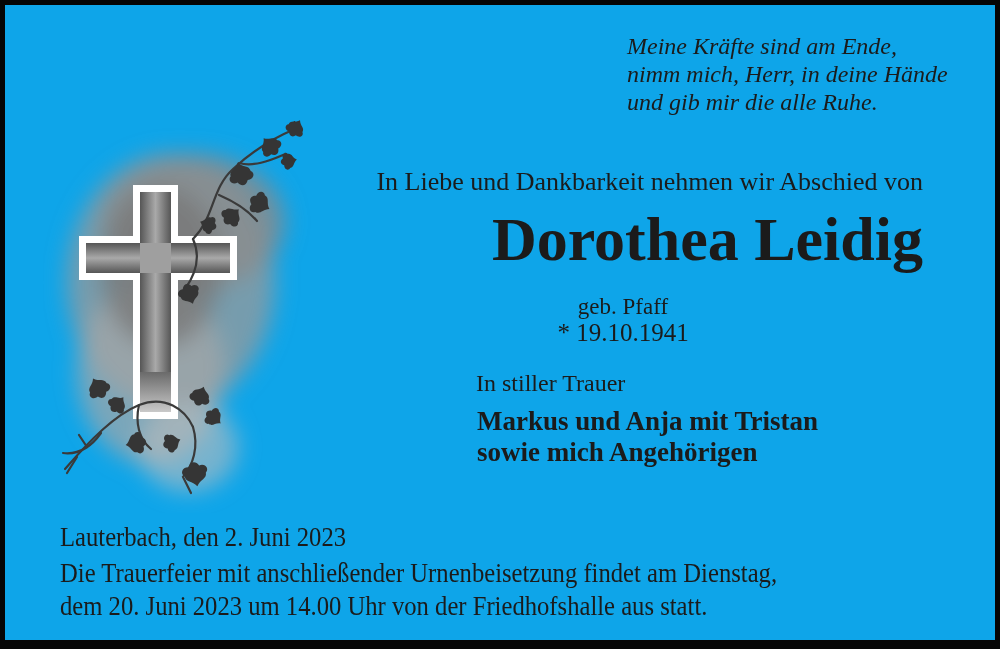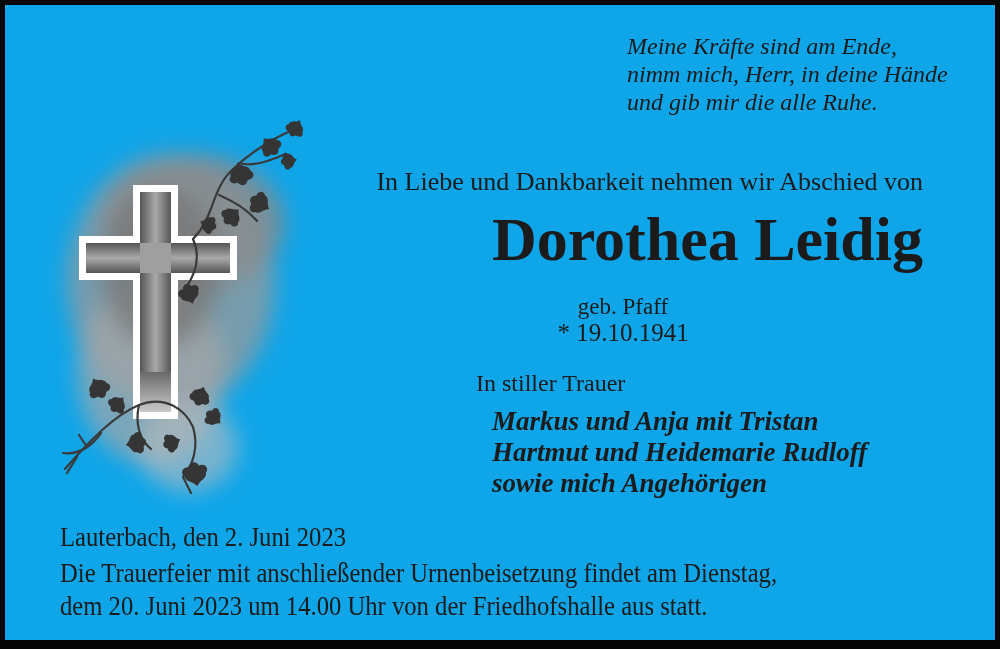--- a/index.html
+++ b/index.html
@@ -16,21 +16,21 @@
   }
   .abs{position:absolute;}
   
   #verse{left:622px;top:27px;font-style:italic;font-size:24px;line-height:28px;white-space:nowrap;}
   
   #intro{left:318px;top:162px;width:600px;text-align:right;font-size:26px;white-space:nowrap;}
   #name{left:318px;top:201px;width:600px;text-align:right;font-size:62px;font-weight:bold;line-height:66px;white-space:nowrap;}
   #maiden{left:318px;top:281px;width:600px;text-align:center;font-size:23px;margin-top:8px;}
   #dates{left:318px;top:314px;width:600px;display:flex;justify-content:center;gap:68px;font-size:25px;white-space:nowrap;}
   #mourning-label{left:471px;top:365px;font-size:24px;white-space:nowrap;}
-  #mourners{left:487px;top:401px;font-size:27px;font-weight:bold;line-height:31px;white-space:nowrap;font-style:italic;}
+  #mourners{left:472px;top:401px;font-size:27px;font-weight:bold;line-height:31px;white-space:nowrap;}
   
   .narrow{transform:scaleX(0.88);transform-origin:0 0;white-space:nowrap;}
   #place-date{left:55px;top:516px;font-size:28px;}
   #funeral{left:55px;top:551px;font-size:28px;line-height:33px;}
   #memorial-art{left:38px;top:112px;width:282px;height:396px;}
 </style>
 </head>
 <body>
 
 <div id="notice">
@@ -118,21 +118,20 @@
   <div id="maiden" class="abs">geb. Pfaff</div>
 
   <div id="dates" class="abs">
     <span>* 19.10.1941</span>
   </div>
 
   <div id="mourning-label" class="abs">In stiller Trauer</div>
 
   <div id="mourners" class="abs">
     <div>Markus und Anja mit Tristan</div>
-    <div>Hartmut und Heidemarie Rudloff</div>
     <div>sowie mich Angehörigen</div>
   </div>
 
   <div id="place-date" class="abs narrow">Lauterbach, den 2. Juni 2023</div>
 
   <div id="funeral" class="abs narrow">
     <div>Die Trauerfeier mit anschließender Urnenbeisetzung findet am Dienstag,</div>
     <div>dem 20. Juni 2023 um 14.00 Uhr von der Friedhofshalle aus statt.</div>
   </div>
 

